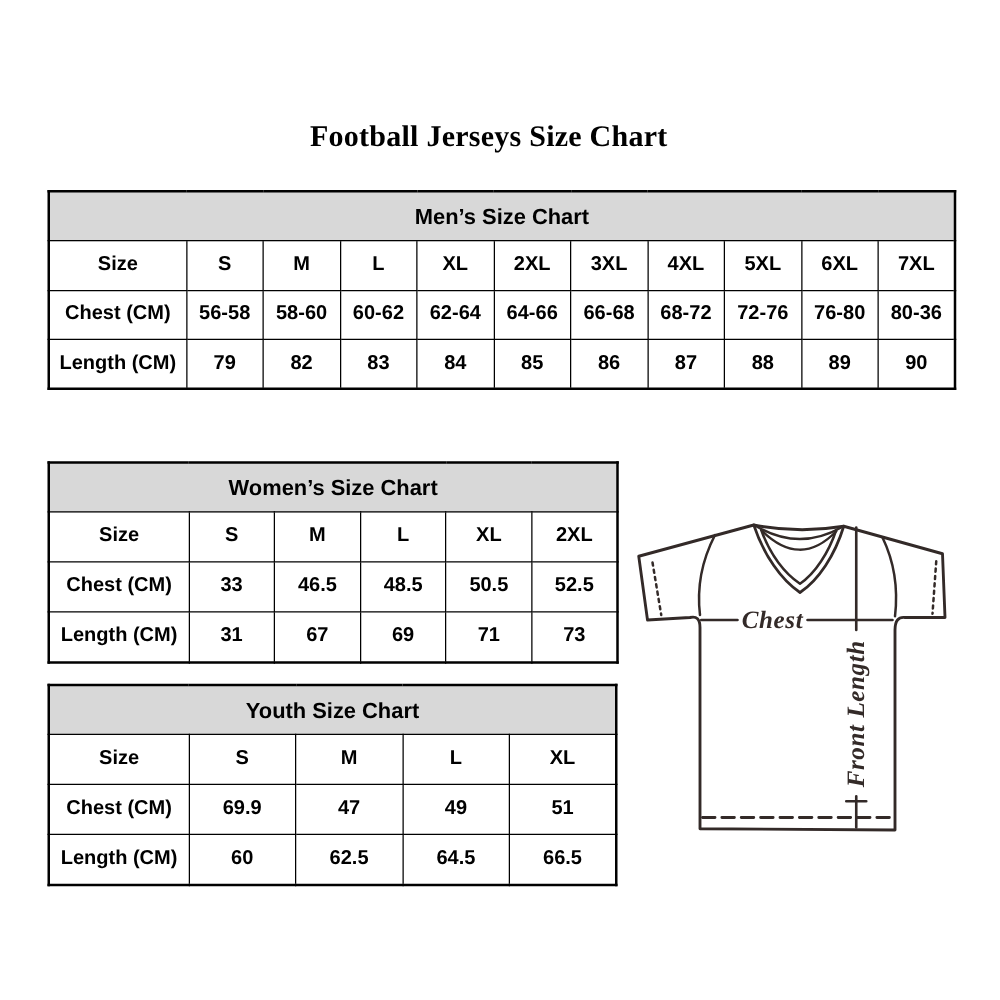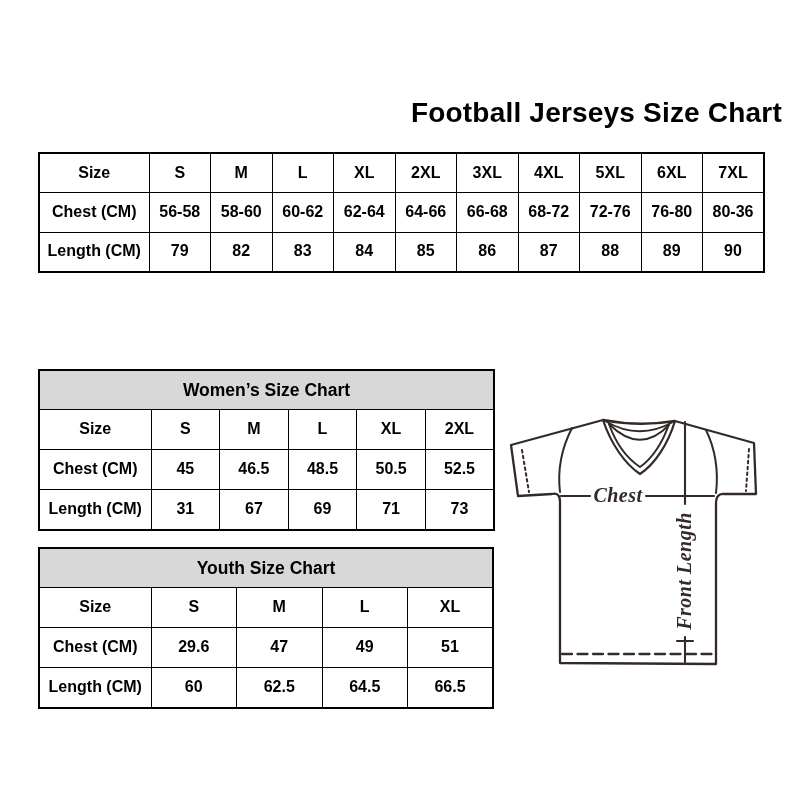--- a/index.html
+++ b/index.html
@@ -1,20 +1,20 @@
 <!DOCTYPE html>
 <html><head>
 <meta charset="utf-8">
 <style>
   html,body{margin:0;padding:0;background:#fff;}
   body{width:800px;height:800px;position:relative;overflow:hidden;
        font-family:"Liberation Sans",sans-serif;color:#000;}
 
-  .page-title{position:absolute;top:97px;left:0;width:782px;text-align:right;
-              font-size:28px;font-weight:bold;letter-spacing:.2px;}
+  .page-title{position:absolute;top:97px;left:0;width:782px;text-align:center;
+              font-size:24px;font-weight:bold;letter-spacing:.2px;font-family:Liberation Serif, serif;}
 
   table.size-table{position:absolute;border-collapse:collapse;table-layout:fixed;
                    border:2px solid #000;background:#fff;}
   table.size-table td,table.size-table th{border:1.6px solid #000;padding:0;
                    text-align:center;vertical-align:middle;
                    font-weight:bold;font-size:16px;line-height:1.05;}
   table.size-table th.tbl-head{background:#d8d8d8;font-size:17.5px;height:38px;}
   .men-table{left:38px;top:152px;width:725px;}
   .men-table tr.data-row{height:39.5px;}
   .women-table{left:38px;top:369px;width:455px;border-radius:30px;}
@@ -40,20 +40,23 @@
       <col style="width:61.5px">
       <col style="width:61.5px">
       <col style="width:61.5px">
     <col style="width:61.5px">
       <col style="width:61.5px">
       <col style="width:61.5px">
       <col style="width:61.5px">
       <col style="width:61.5px">
   </colgroup>
   <tbody>
+      <tr>
+    <th class="tbl-head" colspan="11">Men’s Size Chart</th>
+  </tr>
   <tr class="data-row">
     <td>Size</td>
     <td>S</td>
     <td>M</td>
     <td>L</td>
     <td>XL</td>
     <td>2XL</td>
     <td>3XL</td>
     <td>4XL</td>
     <td>5XL</td>
@@ -105,21 +108,21 @@
   <tr class="data-row">
     <td>Size</td>
     <td>S</td>
     <td>M</td>
     <td>L</td>
     <td>XL</td>
     <td>2XL</td>
   </tr>
   <tr class="data-row">
     <td>Chest (CM)</td>
-    <td>45</td>
+    <td>33</td>
     <td>46.5</td>
     <td>48.5</td>
     <td>50.5</td>
     <td>52.5</td>
   </tr>
   <tr class="data-row">
     <td>Length (CM)</td>
     <td>31</td>
     <td>67</td>
     <td>69</td>
@@ -143,21 +146,21 @@
   </tr>
   <tr class="data-row">
     <td>Size</td>
     <td>S</td>
     <td>M</td>
     <td>L</td>
     <td>XL</td>
   </tr>
   <tr class="data-row">
     <td>Chest (CM)</td>
-    <td>29.6</td>
+    <td>69.9</td>
     <td>47</td>
     <td>49</td>
     <td>51</td>
   </tr>
   <tr class="data-row">
     <td>Length (CM)</td>
     <td>60</td>
     <td>62.5</td>
     <td>64.5</td>
     <td>66.5</td>

